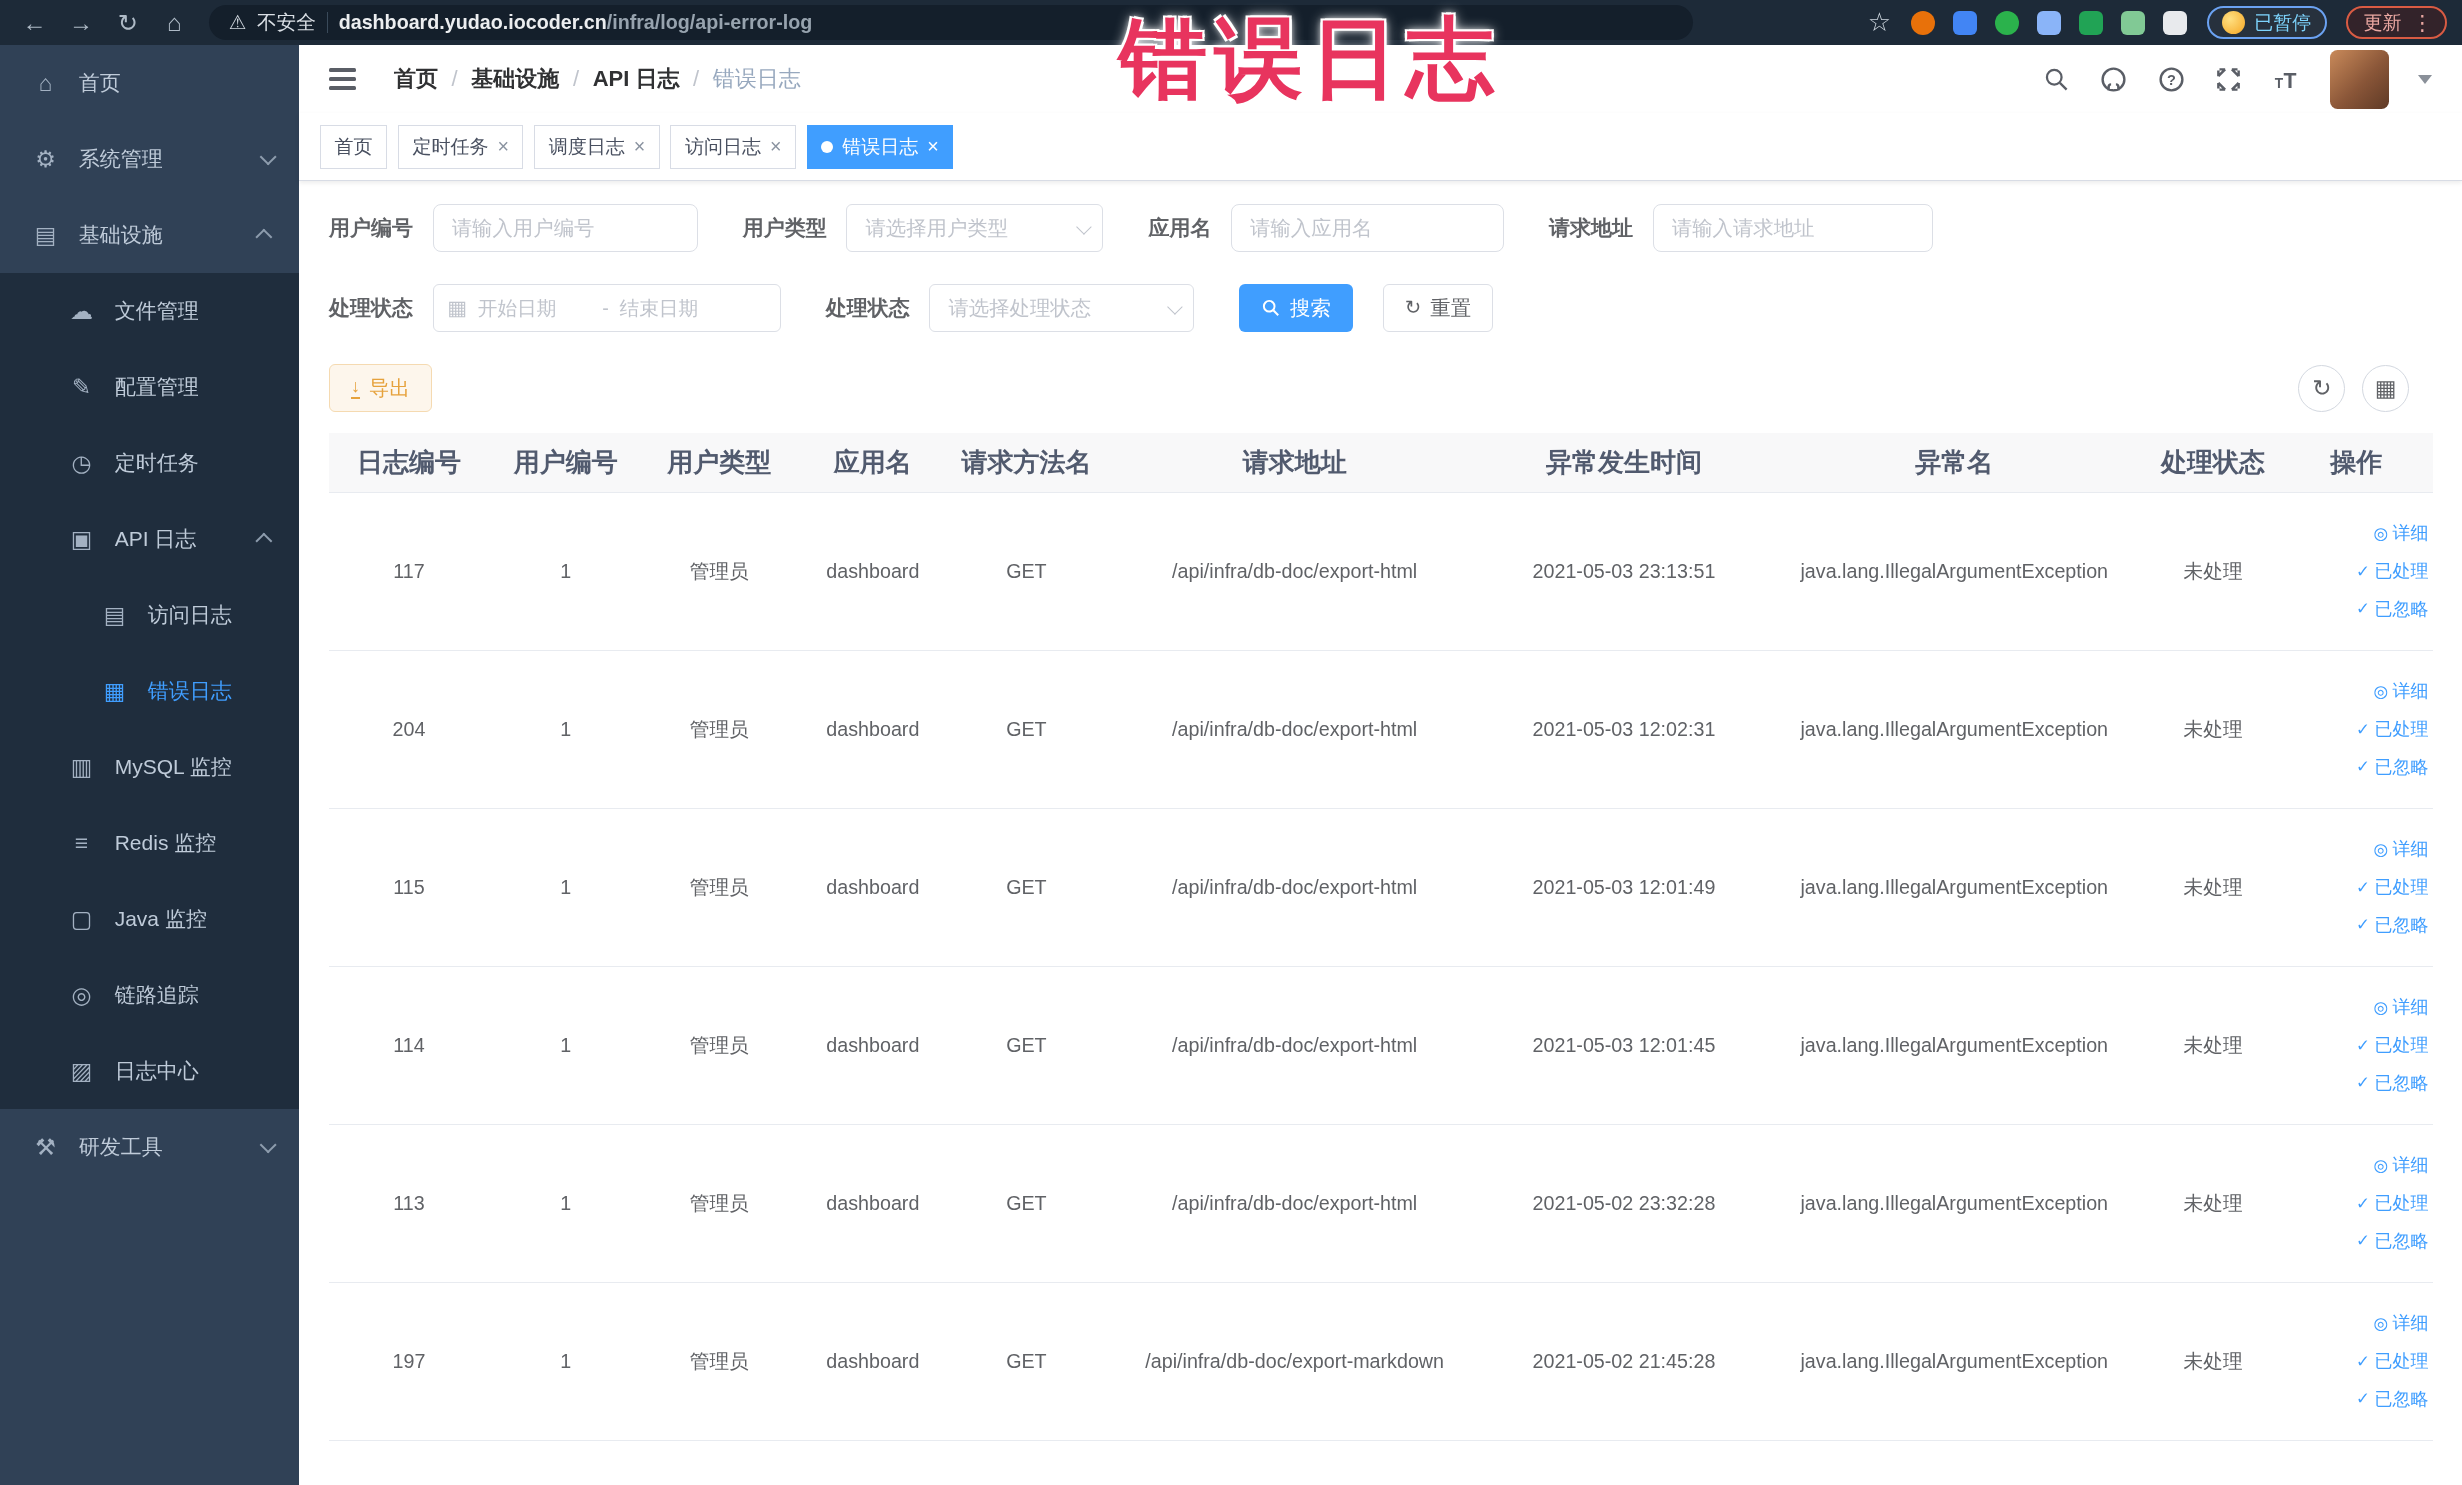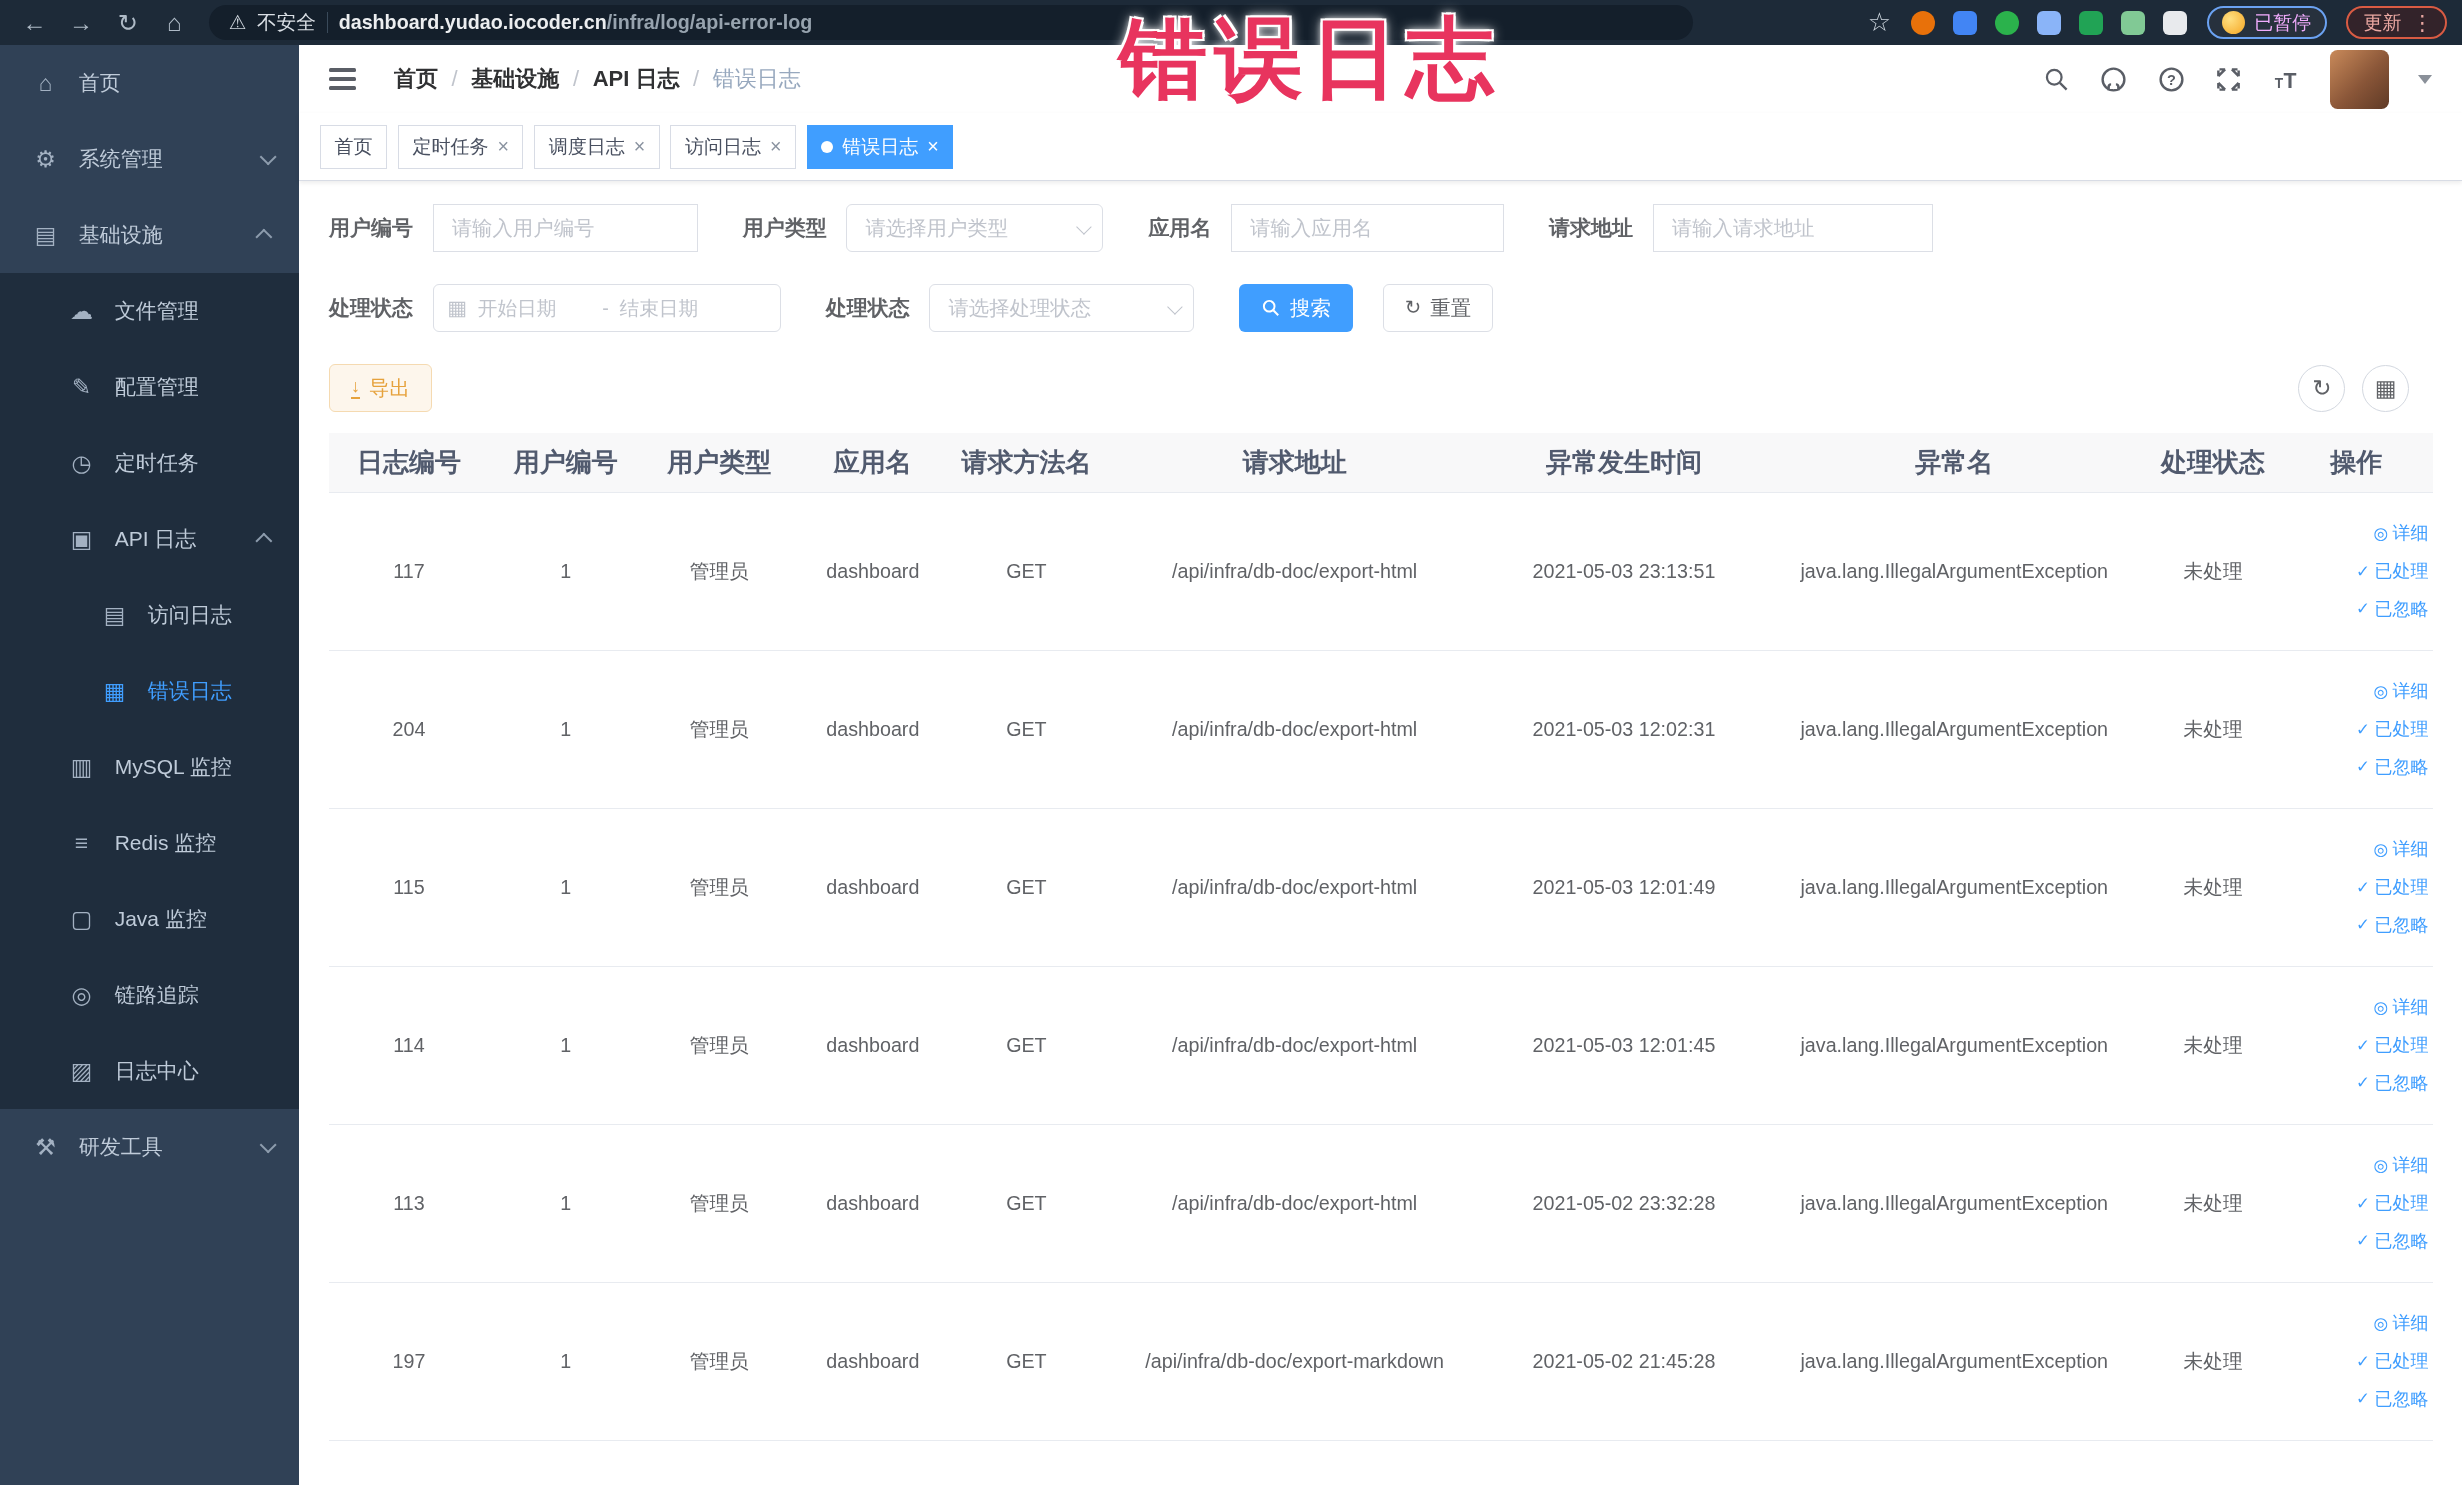--- a/index.html
+++ b/index.html
@@ -12,21 +12,21 @@
   .address-pill { width:1484px; height:35px; background:#141f2b; border-radius:17.4px; display:flex; align-items:center; padding:0 19.7px; gap:10.6px; margin-left:7.6px; color:#dadfe5; font-size:19.7px; }
   .warn-icon { color:#cfd6dd; font-size:19.7px; }
   .addr-divider { width:1.5px; height:21px; background:#3a4a5a; }
   .url { white-space:nowrap; font-weight:bold; }
   .url .domain { color:#eceef0; }
   .url .path { color:#97a3ae; }
   .browser-right { margin-left:auto; display:flex; align-items:center; gap:19.7px; }
   .star { font-size:26px; color:#cfd8e0; }
   .ext-row { display:flex; align-items:center; gap:18px; }
   .ext-dot { width:24px; height:24px; border-radius:6px; display:inline-block; }
-  .paused-chip { height:33px; border:2.3px solid #6ba2f2; border-radius:18px; background:#27313d; display:flex; align-items:center; gap:9px; padding:0 13.6px; color:#f0abfc; font-size:19px; }
+  .paused-chip { height:33px; border:2.3px solid #6ba2f2; border-radius:18px; background:#27313d; display:flex; align-items:center; gap:9px; padding:0 13.6px; color:#7dd3fc; font-size:19px; }
   .emoji-face { width:23px; height:23px; border-radius:50%; background:radial-gradient(circle at 35% 35%, #ffe082, #f5a623); display:inline-block; }
   .update-btn { height:33px; border:2.3px solid #d95b43; border-radius:18px; background:#33232a; display:flex; align-items:center; gap:10.6px; padding:0 12px 0 15px; color:#e9a6a0; font-size:19px; }
   .kebab { color:#e9a6a0; font-size:21px; }
 
   
   .app { display:flex; height:1440px; }
   .sidebar { width:299px; background:#304156; flex:0 0 auto; overflow:hidden; }
   .logo-row { height:129px; display:flex; align-items:center; gap:19.7px; padding:0 29px; }
   .logo-img { width:59px; height:59px; border-radius:7.6px; flex:0 0 auto;
               background:radial-gradient(circle at 50% 40%, #e9c6d4 0 35%, #9c6a7a 36% 70%, #5d3f4a 71%); }
@@ -64,21 +64,21 @@
   .tag .close { font-size:19.7px; color:#8a93a0; line-height:1; }
   .tag.active { background:#409eff; border-color:#409eff; color:#fff; }
   .tag.active .dot { display:inline-block; }
   .tag.active .close { color:#fff; }
 
   
   .content { padding:23px 30px 0 30px; background:#fff; flex:1; }
   .filter-row { display:flex; align-items:center; margin-bottom:32px; }
   .fgroup { display:flex; align-items:center; margin-right:45px; }
   .flabel { font-size:21px; color:#606266; font-weight:bold; margin-right:19.7px; white-space:nowrap; }
-  .finput { height:48px; border:0.8px solid #dcdfe6; border-radius:0; font-size:20.4px; color:#606266; padding:0 18px; outline:none; font-family:inherit; }
+  .finput { height:48px; border:0.8px solid #dcdfe6; border-radius:8px; font-size:20.4px; color:#606266; padding:0 18px; outline:none; font-family:inherit; }
   .finput::placeholder { color:#c0c4cc; }
   .fselect { height:48px; border:0.8px solid #dcdfe6; border-radius:6px; display:flex; align-items:center; padding:0 15px 0 18px; cursor:pointer; }
   .fselect .ph { font-size:20.4px; color:#c0c4cc; flex:1; white-space:nowrap; }
   .sel-chev { width:10.6px; height:10.6px; border-right:1.5px solid #c0c4cc; border-bottom:1.5px solid #c0c4cc; transform:rotate(45deg) translateY(-2.3px); margin-left:16.7px; }
   .daterange { width:348px; height:48px; border:0.8px solid #dcdfe6; border-radius:6px; display:flex; align-items:center; padding:0 13.6px; gap:10.6px; }
   .cal-icon { color:#c0c4cc; font-size:21px; }
   .daterange input { border:none; outline:none; width:114px; font-size:19.7px; color:#606266; font-family:inherit; }
   .daterange input::placeholder { color:#c0c4cc; }
   .range-sep { color:#c0c4cc; font-size:19.7px; }
   .btn { height:48px; border-radius:6px; display:inline-flex; align-items:center; justify-content:center; gap:9px; font-size:20.4px; cursor:pointer; border:0.8px solid transparent; padding:0 21px; white-space:nowrap; }

